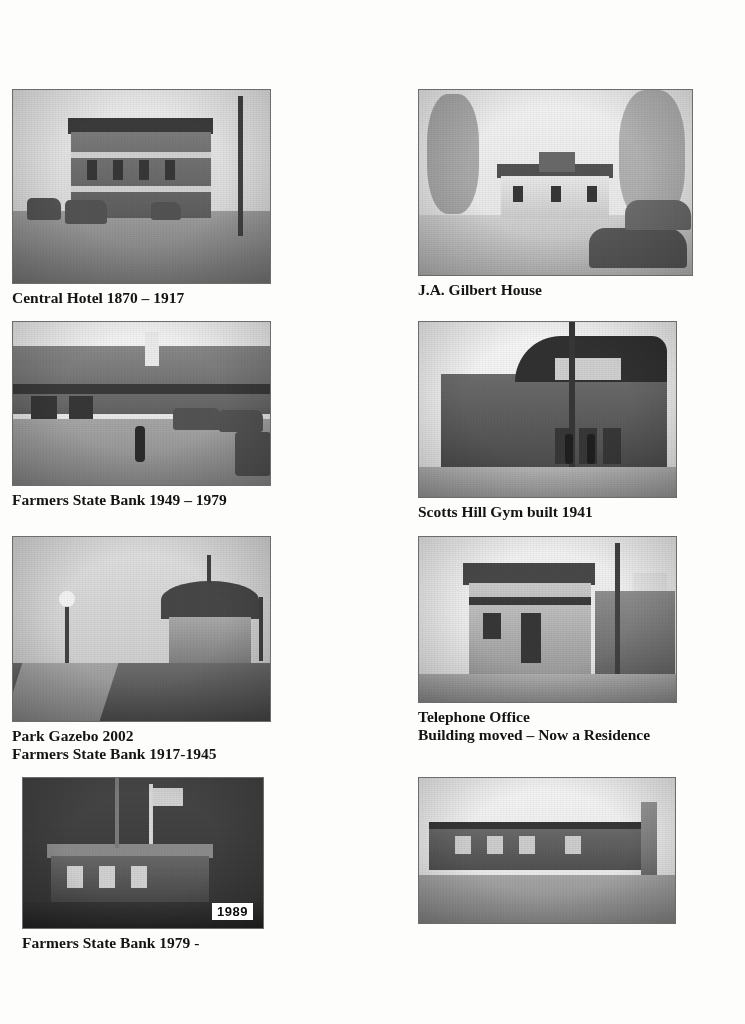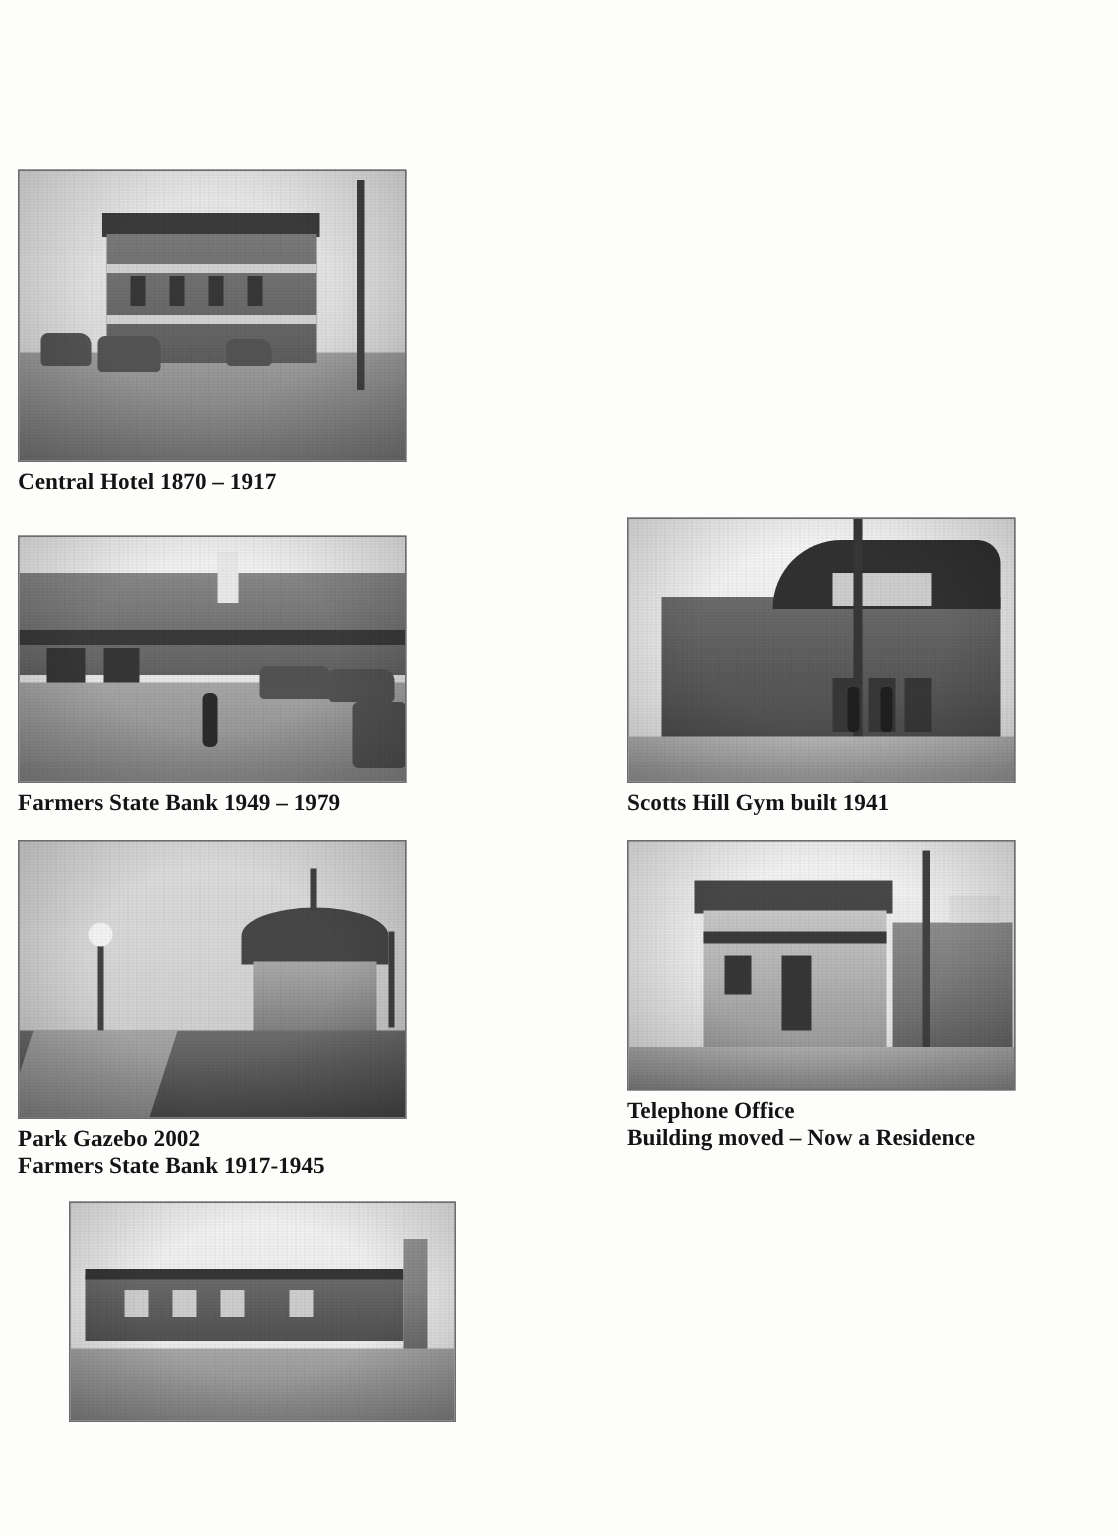--- a/index.html
+++ b/index.html
@@ -26,21 +26,21 @@
     font-family: "Liberation Serif", serif;
     font-size: 25px;
     font-weight: 700;
     letter-spacing: 0.2px;
     color: #1a1a1a;
     padding-top: 14px;
     margin: 0;
   }
   .grid {
     position: absolute;
-    top: 113px;
+    top: 89px;
     left: 0;
     width: 679px;
   }
   .row {
     display: flex;
     width: 745px;
     margin-bottom: 4px;
   }
   .cell {
     width: 372px;
@@ -132,23 +132,42 @@
           <div class="win" style="left:152px;top:70px;width:10px;height:20px;"></div>
           <div class="car" style="left:52px;top:110px;width:42px;height:24px;"></div>
           <div class="car" style="left:14px;top:108px;width:34px;height:22px;"></div>
           <div class="car" style="left:138px;top:112px;width:30px;height:18px;"></div>
           <div class="grain"></div>
           <div class="vignette"></div>
         </div>
         <div class="caption">Central Hotel 1870 – 1917</div>
       </div>
 
-    </div>
-
-    <div class="row" style="margin-top:14px;align-items:flex-end;">
+      <div class="cell right">
+        <div class="photo" style="width:273px;height:185px;">
+          <div class="sky" style="background:linear-gradient(#f0efec,#e0dfdb);"></div>
+          <div class="ground" style="height:60px;background:linear-gradient(#cfcec9,#b9b8b3);"></div>
+          <div class="tree" style="left:8px;top:4px;width:52px;height:120px;border-radius:40%;opacity:.45;"></div>
+          <div class="tree" style="left:200px;top:0px;width:66px;height:132px;border-radius:40%;opacity:.4;"></div>
+          <div class="roof" style="left:78px;top:74px;width:116px;height:14px;background:#55544f;"></div>
+          <div class="bldg" style="left:82px;top:86px;width:108px;height:42px;background:linear-gradient(#e6e5e1,#c9c8c3);"></div>
+          <div class="roof" style="left:120px;top:62px;width:36px;height:20px;background:#6b6a65;"></div>
+          <div class="win" style="left:94px;top:96px;width:10px;height:16px;"></div>
+          <div class="win" style="left:132px;top:96px;width:10px;height:16px;"></div>
+          <div class="win" style="left:168px;top:96px;width:10px;height:16px;"></div>
+          <div class="car" style="left:170px;top:138px;width:98px;height:40px;border-radius:16px 20px 4px 4px;background:#5b5a55;"></div>
+          <div class="car" style="left:206px;top:110px;width:66px;height:30px;border-radius:14px 16px 3px 3px;background:#6d6c66;"></div>
+          <div class="grain"></div>
+          <div class="vignette"></div>
+        </div>
+        <div class="caption">J.A. Gilbert House</div>
+      </div>
+    </div>
+
+    <div class="row" style="margin-top:14px;">
       <div class="cell left">
         <div class="photo" style="width:257px;height:163px;">
           <div class="sky" style="background:linear-gradient(#f2f1ee,#dedcd8);"></div>
           <div class="bldg" style="left:0;top:24px;width:257px;height:68px;background:linear-gradient(#8a8984,#646360);"></div>
           <div class="bldg" style="left:0;top:62px;width:257px;height:10px;background:#3e3d3a;"></div>
           <div class="bldg" style="left:132px;top:10px;width:14px;height:34px;background:#e8e7e3;"></div>
           <div class="win" style="left:18px;top:74px;width:26px;height:26px;"></div>
           <div class="win" style="left:56px;top:74px;width:24px;height:26px;"></div>
           <div class="road" style="left:0;bottom:0;width:257px;height:66px;"></div>
           <div class="bldg" style="left:122px;top:104px;width:10px;height:36px;background:#2f2e2c;border-radius:4px;"></div>
@@ -214,20 +233,38 @@
           <div class="ground" style="height:28px;background:linear-gradient(#b0afaa,#8e8d88);"></div>
           <div class="grain"></div>
           <div class="vignette"></div>
         </div>
         <div class="caption">Telephone Office
 Building moved – Now a Residence</div>
       </div>
     </div>
 
     <div class="row" style="margin-top:14px;">
+      <div class="cell left" style="padding-left:22px;">
+        <div class="photo" style="width:240px;height:150px;background:#2c2b29;">
+          <div class="sky" style="background:linear-gradient(#4a4945,#3a3936);"></div>
+          <div class="pole" style="left:126px;top:6px;width:4px;height:118px;background:#d6d5d0;"></div>
+          <div class="bldg" style="left:130px;top:10px;width:30px;height:18px;background:#cfcec9;"></div>
+          <div class="roof" style="left:24px;top:66px;width:166px;height:14px;background:#8c8b86;"></div>
+          <div class="bldg" style="left:28px;top:78px;width:158px;height:48px;background:linear-gradient(#6a6965,#4b4a47);"></div>
+          <div class="win" style="left:44px;top:88px;width:16px;height:22px;background:#cfcec9;"></div>
+          <div class="win" style="left:76px;top:88px;width:16px;height:22px;background:#cfcec9;"></div>
+          <div class="win" style="left:108px;top:88px;width:16px;height:22px;background:#cfcec9;"></div>
+          <div class="pole" style="left:92px;top:0;width:4px;height:70px;background:#7d7c77;"></div>
+          <div class="ground" style="height:26px;background:linear-gradient(#3b3a37,#2a2927);"></div>
+          <div class="grain"></div>
+          <div class="vignette"></div>
+          <div class="stamp">1989</div>
+        </div>
+        <div class="caption">Farmers State Bank 1979 -</div>
+      </div>
 
       <div class="cell right" style="padding-left:46px;">
         <div class="photo" style="width:256px;height:145px;">
           <div class="sky" style="background:linear-gradient(#f2f1ee,#e2e1dd);"></div>
           <div class="bldg" style="left:10px;top:48px;width:212px;height:44px;background:linear-gradient(#6d6c67,#54534f);"></div>
           <div class="roof" style="left:10px;top:44px;width:212px;height:7px;background:#3a3936;"></div>
           <div class="win" style="left:36px;top:58px;width:16px;height:18px;background:#cbcac5;"></div>
           <div class="win" style="left:68px;top:58px;width:16px;height:18px;background:#cbcac5;"></div>
           <div class="win" style="left:100px;top:58px;width:16px;height:18px;background:#cbcac5;"></div>
           <div class="win" style="left:146px;top:58px;width:16px;height:18px;background:#cbcac5;"></div>

